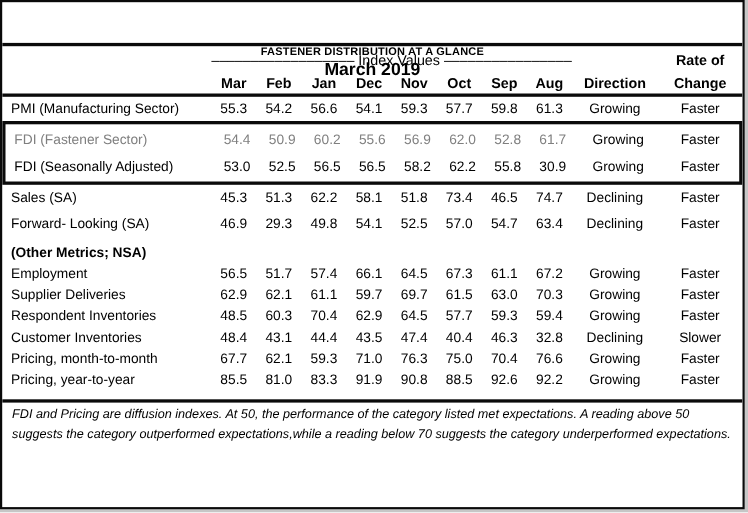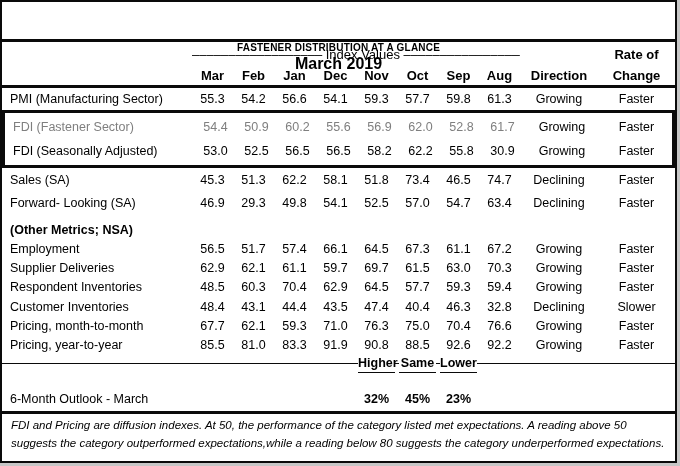--- a/index.html
+++ b/index.html
@@ -235,37 +235,17 @@
           <div class="cell c-val">90.8</div>
           <div class="cell c-val">88.5</div>
           <div class="cell c-val">92.6</div>
           <div class="cell c-val">92.2</div>
           <div class="cell c-dir">Growing</div>
           <div class="cell c-rate">Faster</div>
         </div>
       </div>
     <div class="body-pad"></div>
 
-    <div class="outlook">
-      <div class="grid-row outlook-labels">
-        <div class="cell c-label"></div>
-        <div class="cell"></div>
-        <div class="cell"></div>
-        <div class="cell"></div>
-        <div class="ol-label" style="grid-column:6">Higher</div>
-        <div class="ol-label" style="grid-column:7">Same</div>
-        <div class="ol-label" style="grid-column:8">Lower</div>
-      </div>
-      <div class="grid-row outlook-values">
-        <div class="cell c-label">6-Month Outlook - March</div>
-        <div class="cell"></div>
-        <div class="cell"></div>
-        <div class="cell"></div>
-        <div class="cell ol-pct" style="grid-column:6">32%</div>
-        <div class="cell ol-pct" style="grid-column:7">45%</div>
-        <div class="cell ol-pct" style="grid-column:8">23%</div>
-      </div>
-    </div>
-
-    <div class="footnote">FDI and Pricing are diffusion indexes.  At 50, the performance of the category listed met expectations. A reading above 50 suggests the category outperformed expectations,while a reading below 80 suggests the category underperformed expectations.</div>
+
+    <div class="footnote">FDI and Pricing are diffusion indexes.  At 50, the performance of the category listed met expectations. A reading above 50 suggests the category outperformed expectations,while a reading below 70 suggests the category underperformed expectations.</div>
 
   </div>
 </div>
 
 </body></html>

